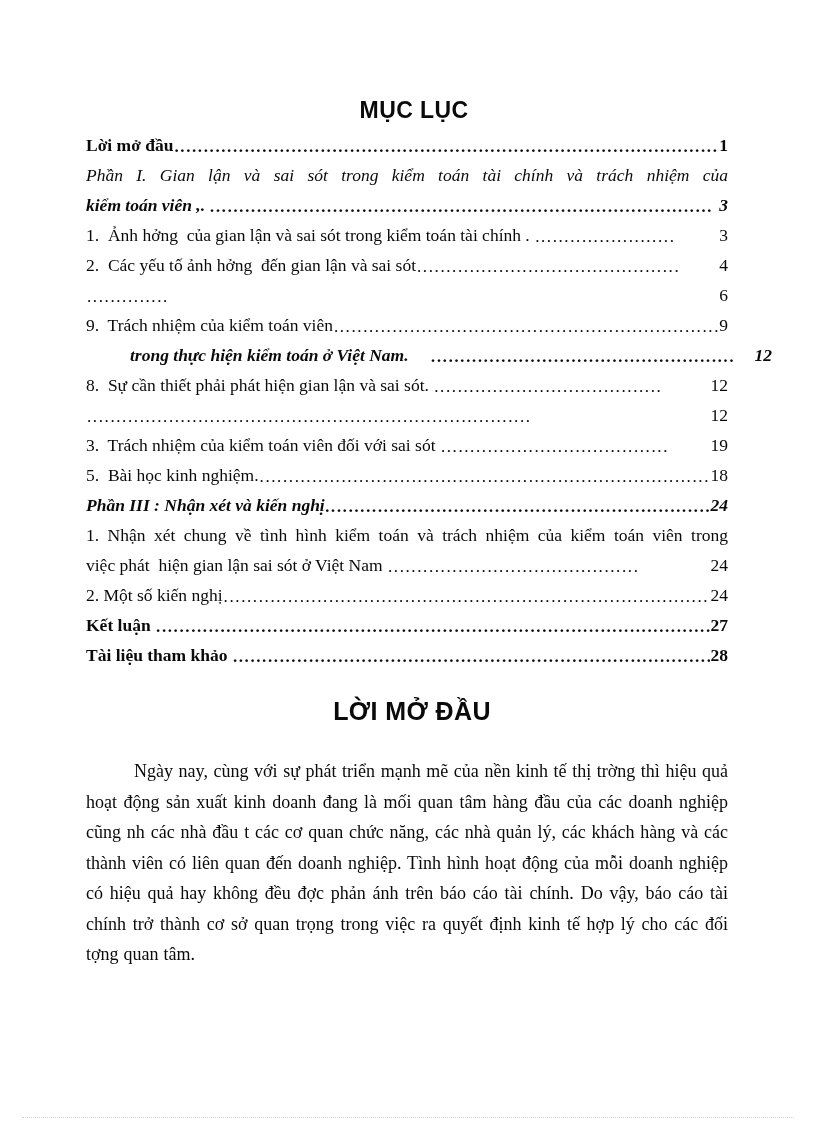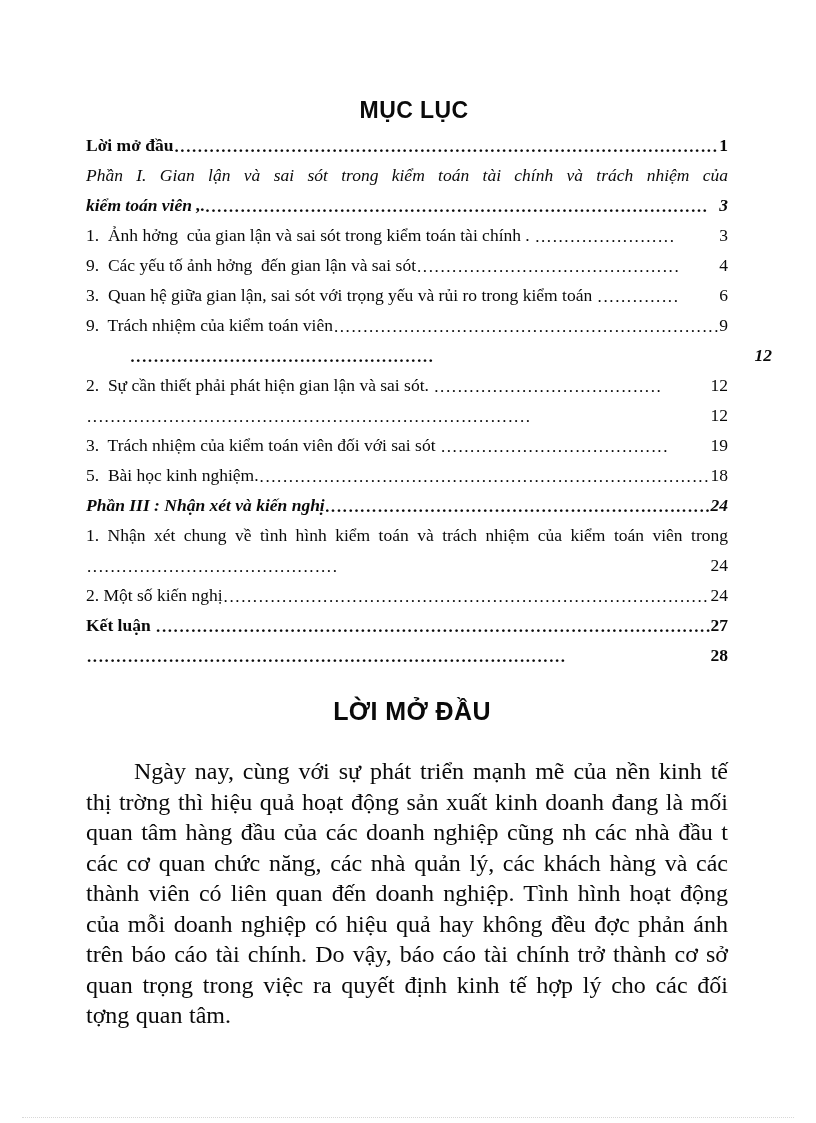--- a/index.html
+++ b/index.html
@@ -79,21 +79,21 @@
     margin: 0 1px 2px 1px;
   }
   .toc-row .pageno {
     flex: 0 0 auto;
     text-align: right;
     white-space: pre;
   }
 
   
   .bold-up { font-weight: bold; }
-  .bold-it { font-weight: bold; font-style: italic; }
+  .bold-it { font-weight: bold; font-style: italic; text-align: center; }
   .normal  { font-weight: normal; font-style: normal; }
 
   
   .toc-head-line1 {
     font-weight: normal;
     font-style: italic;
     font-size: 17.5px;
     line-height: 30px;
     white-space: pre;
   }
@@ -101,21 +101,21 @@
     display: block;
     text-align: justify;
     text-align-last: justify;
     white-space: normal;
   }
   .indent-2 { padding-left: 44px; }
 
   
   .body-par {
     margin-top: 30px;
-    font-size: 24px;
+    font-size: 18px;
     line-height: 30.5px;
     text-align: justify;
     text-indent: 48px;
     word-spacing: 0.5px;
   }
 
   .footer-rule {
     position: absolute;
     left: 22px;
     top: 1117px;
@@ -149,46 +149,46 @@
         </div>
       </div>
 
       <div class="toc-row">
         <span class="label normal">1.  Ảnh hởng  của gian lận và sai sót trong kiểm toán tài chính . </span>
         <span class="leader normal">........................</span>
         <span class="pageno normal">3</span>
       </div>
 
       <div class="toc-row">
-        <span class="label normal">9.  Các yếu tố ảnh hởng  đến gian lận và sai sót</span>
+        <span class="label normal">2.  Các yếu tố ảnh hởng  đến gian lận và sai sót</span>
         <span class="leader normal">.............................................</span>
         <span class="pageno normal">4</span>
       </div>
 
       <div class="toc-row">
-        <span class="label normal">3.  Quan hệ giữa gian lận, sai sót với trọng yếu và rủi ro trong kiểm toán </span>
         <span class="leader normal">..............</span>
         <span class="pageno normal">6</span>
       </div>
 
       <div class="toc-row">
         <span class="label normal">9.  Trách nhiệm của kiểm toán viên</span>
         <span class="leader normal">........................................................................</span>
         <span class="pageno normal">9</span>
       </div>
 
       <div>
         <div class="toc-row indent-2">
+          <span class="label bold-it">trong thực hiện kiểm toán ở Việt Nam. </span>
           <span class="leader bold-it">....................................................</span>
           <span class="pageno bold-it">12</span>
         </div>
       </div>
 
       <div class="toc-row">
-        <span class="label normal">2.  Sự cần thiết phải phát hiện gian lận và sai sót. </span>
+        <span class="label normal">8.  Sự cần thiết phải phát hiện gian lận và sai sót. </span>
         <span class="leader normal">.......................................</span>
         <span class="pageno normal">12</span>
       </div>
 
       <div class="toc-row">
         <span class="leader normal">............................................................................</span>
         <span class="pageno normal">12</span>
       </div>
 
 
@@ -206,38 +206,40 @@
 
       <div class="toc-row">
         <span class="label bold-it">Phần III : Nhận xét và kiến nghị</span>
         <span class="leader bold-it">...........................................................................</span>
         <span class="pageno bold-it">24</span>
       </div>
 
       <div>
         <span class="toc-head-line1 justified normal" style="font-weight:normal;font-style:normal;">1. Nhận xét chung về tình  hình kiểm toán và trách nhiệm của kiểm toán viên trong</span>
         <div class="toc-row">
+          <span class="label normal">việc phát  hiện gian lận sai sót ở Việt Nam </span>
           <span class="leader normal">...........................................</span>
           <span class="pageno normal">24</span>
         </div>
       </div>
 
       <div class="toc-row">
         <span class="label normal">2. Một số kiến nghị</span>
         <span class="leader normal">......................................................................................</span>
         <span class="pageno normal">24</span>
       </div>
 
       <div class="toc-row">
         <span class="label bold-up">Kết luận </span>
         <span class="leader bold-up">...................................................................................................</span>
         <span class="pageno bold-up">27</span>
       </div>
 
       <div class="toc-row">
+        <span class="label bold-up">Tài liệu tham khảo </span>
         <span class="leader bold-up">..................................................................................</span>
         <span class="pageno bold-up">28</span>
       </div>
 
     </div>
 
     <div class="section-title">LỜI MỞ ĐẦU</div>
 
     <p class="body-par">Ngày nay, cùng với sự phát triển mạnh mẽ của nền kinh tế thị trờng   thì hiệu quả hoạt động sản xuất kinh doanh đang là mối quan tâm hàng đầu của các doanh nghiệp cũng nh   các nhà đầu t   các cơ quan chức năng, các nhà quản lý, các khách hàng và các thành viên có liên quan đến doanh nghiệp. Tình hình hoạt động của mỗi doanh nghiệp có hiệu quả hay không đều đợc   phản ánh trên báo cáo tài chính. Do vậy, báo cáo tài chính trở thành cơ sở quan trọng trong việc ra quyết định kinh tế hợp lý cho các đối tợng   quan tâm.</p>
 

